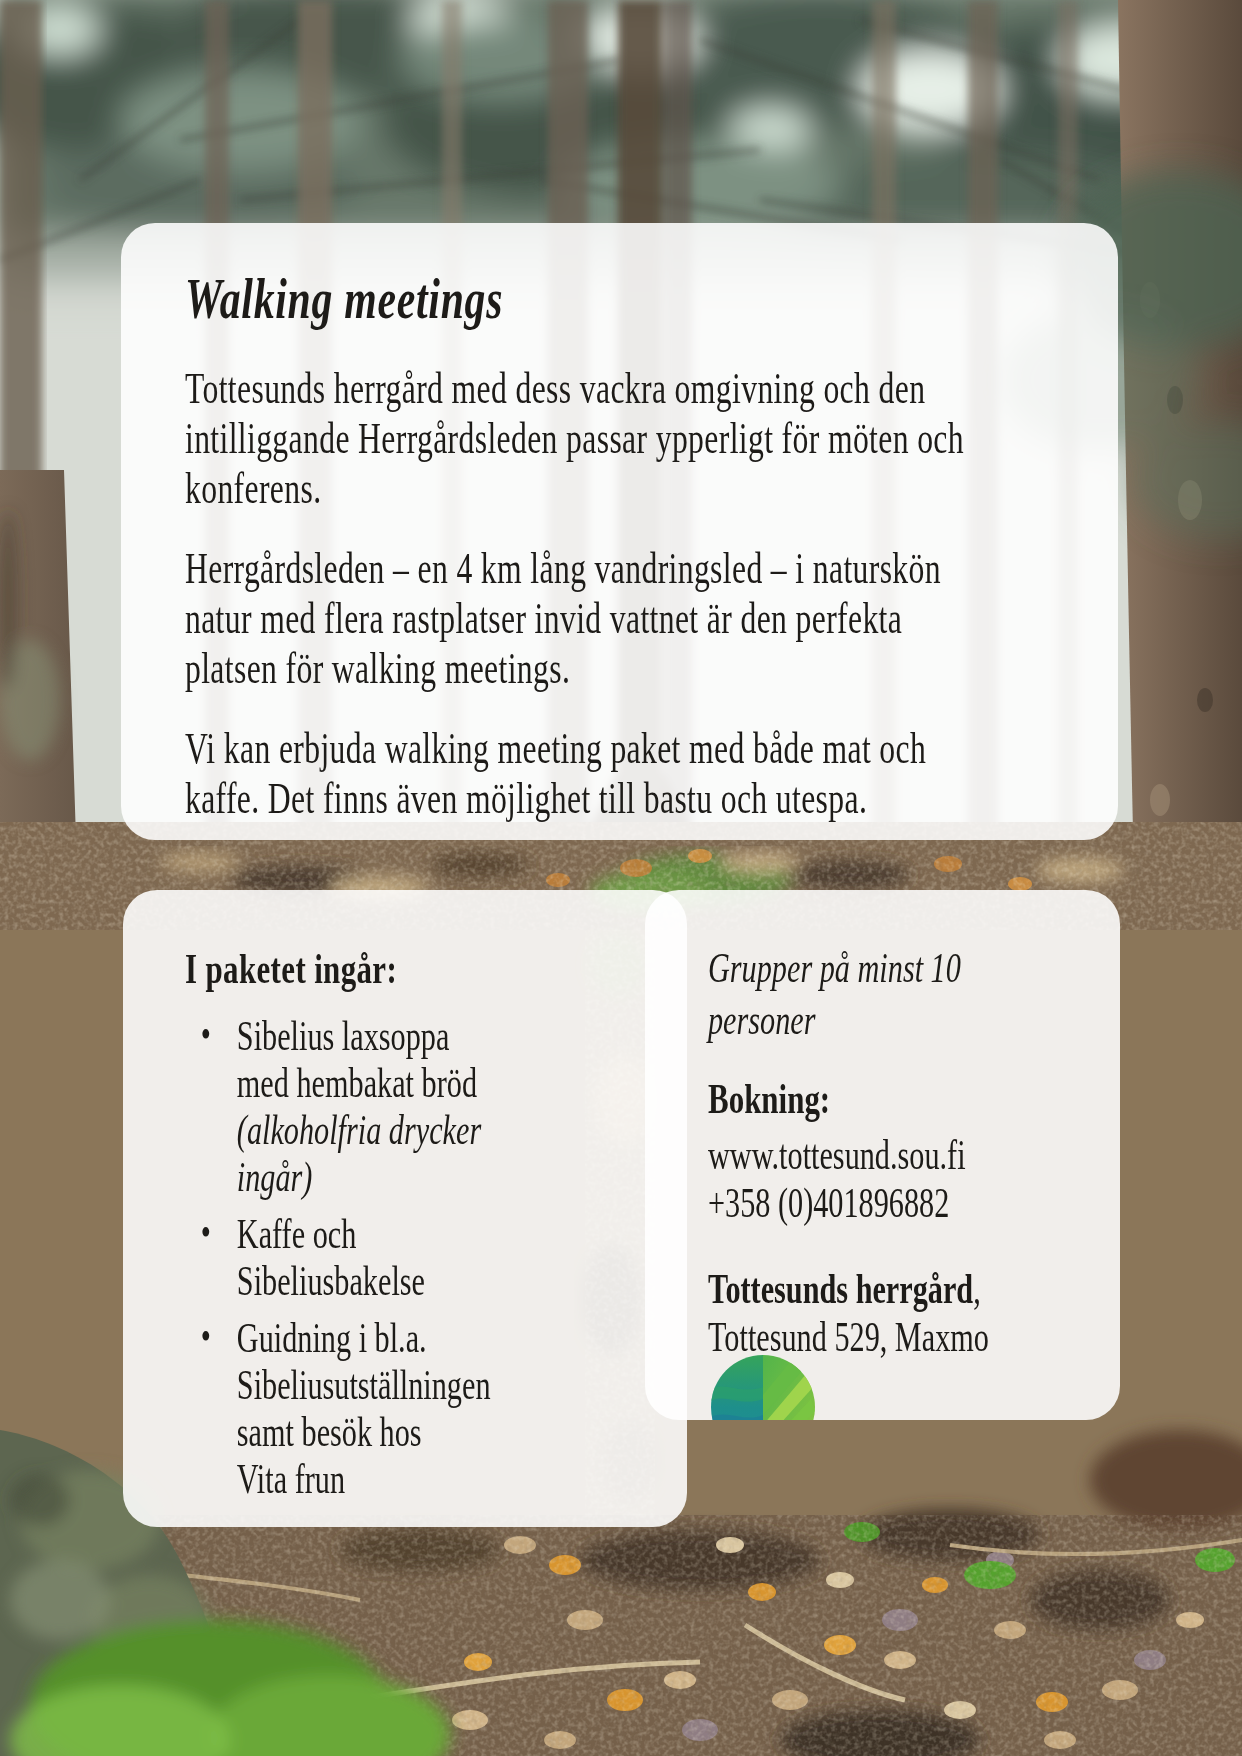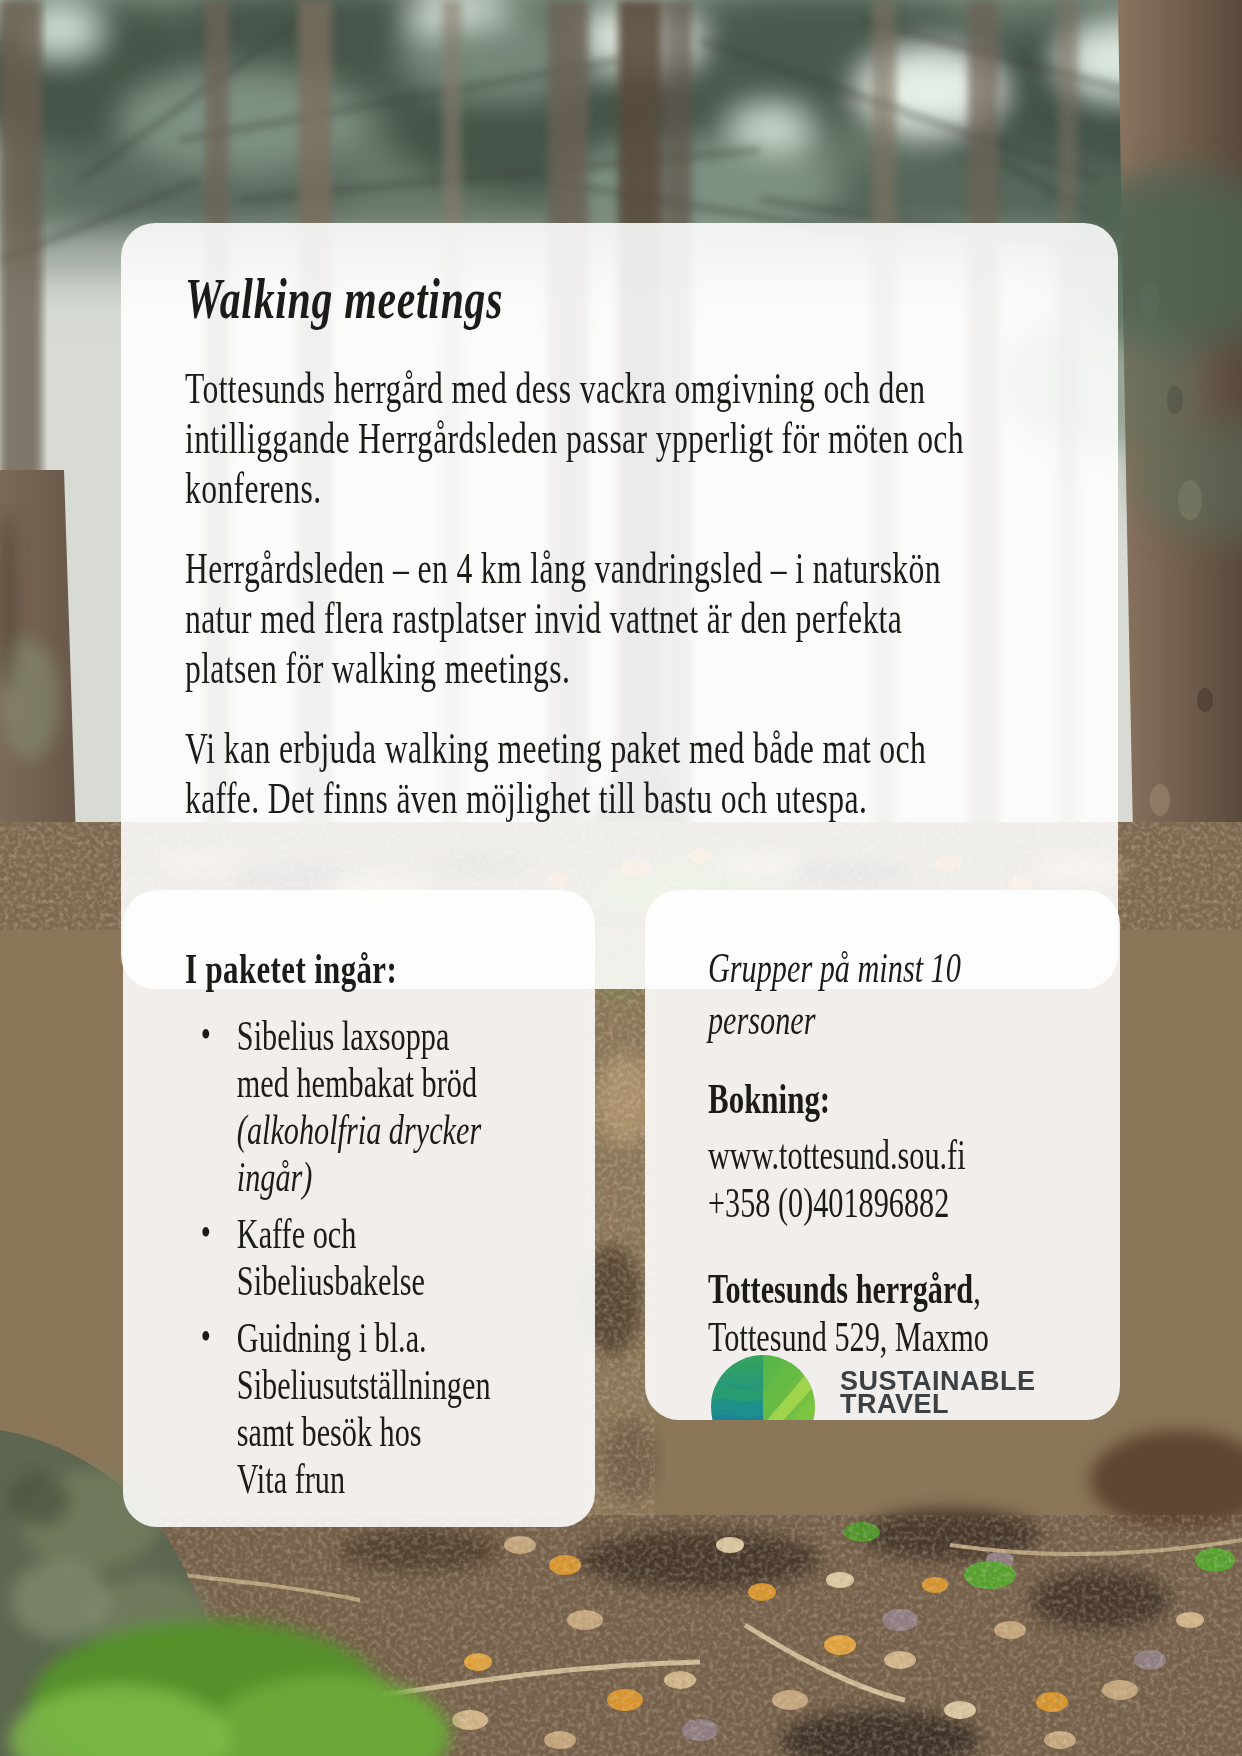--- a/index.html
+++ b/index.html
@@ -7,22 +7,22 @@
     width:1242px; height:1756px; position:relative; overflow:hidden;
     background:#d7dbd4; color:#1d1b18;
     font-family:"Liberation Serif", serif;
   }
   .bg { position:absolute; left:0; top:0; width:1242px; height:1756px; }
 
   .card {
     position:absolute; background:rgba(255,255,255,0.88);
     border-radius:34px; box-sizing:border-box; overflow:hidden;
   }
-  #card-top     { left:121px; top:223px; width:997px; height:766px; padding:42px 40px 0 64px; }
-  #card-package { left:123px; top:890px; width:472px; height:637px; padding:54px 20px 4px 62px; }
+  #card-top     { left:121px; top:223px; width:997px; height:617px; padding:42px 40px 0 64px; }
+  #card-package { left:123px; top:890px; width:564px; height:637px; padding:54px 20px 4px 62px; }
   #card-booking { left:645px; top:890px; width:475px; height:530px; padding:52px 20px 0 63px; }
 
   
   .squeeze { transform:scaleX(0.72); transform-origin:0 0; width:139%; }
 
   .title {
     font-size:58px; font-weight:bold; font-style:italic;
     letter-spacing:1px; margin:0 0 32px 0;
   }
   .body-text {
@@ -316,19 +316,14 @@
         <rect x="0" y="0" width="52" height="104" fill="url(#lg1)"></rect>
         <path d="M0,34 C14,26 30,40 52,32 L52,44 C30,52 14,38 0,46 Z" fill="#2ba06b" opacity="0.7"></path>
         <path d="M0,62 C16,54 34,68 52,60 L52,72 C34,80 16,66 0,74 Z" fill="#1d7f95" opacity="0.8"></path>
         <path d="M0,88 C16,80 32,92 52,86 L52,104 L0,104 Z" fill="#23919b" opacity="0.7"></path>
         <rect x="52" y="0" width="52" height="104" fill="url(#lg2)"></rect>
         <path d="M52,40 L80,6 L92,15 L52,60 Z" fill="#66bb45"></path>
         <path d="M52,70 L96,18 L104,30 L52,88 Z" fill="#a8d84e" opacity="0.85"></path>
         <path d="M52,96 L100,44 L104,56 L60,104 Z" fill="#7ac542" opacity="0.9"></path>
       </g>
     </svg>
-    <div class="logo-text">
-      <div class="logo-line-bold">SUSTAINABLE</div>
-      <div class="logo-line-bold">TRAVEL</div>
-      <div class="logo-line-light"><span>FINLAND</span><span class="tm">™</span></div>
-    </div>
   </div>
 </div>
 
 </body></html>

